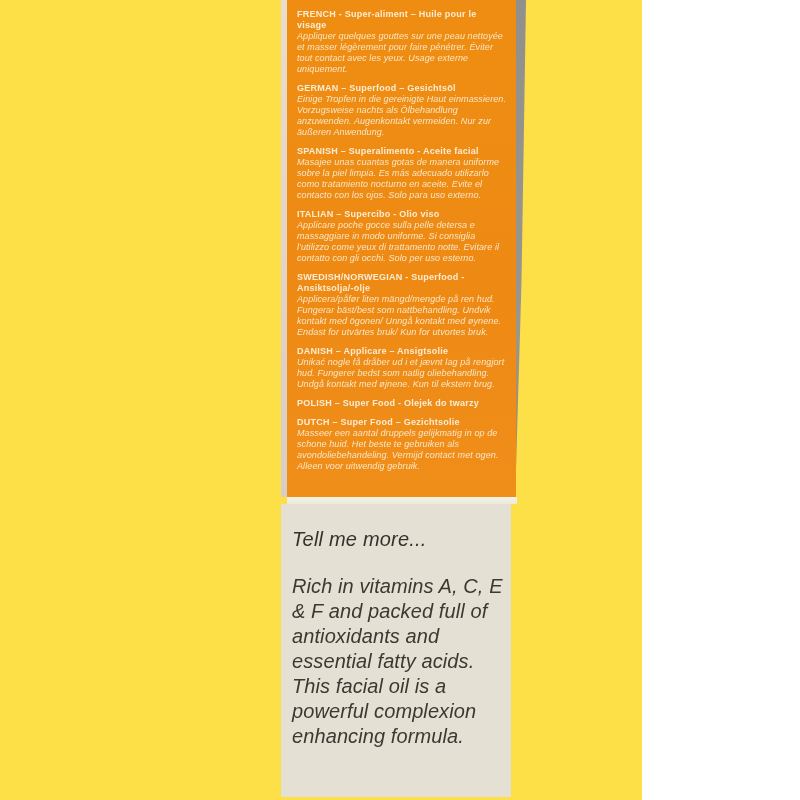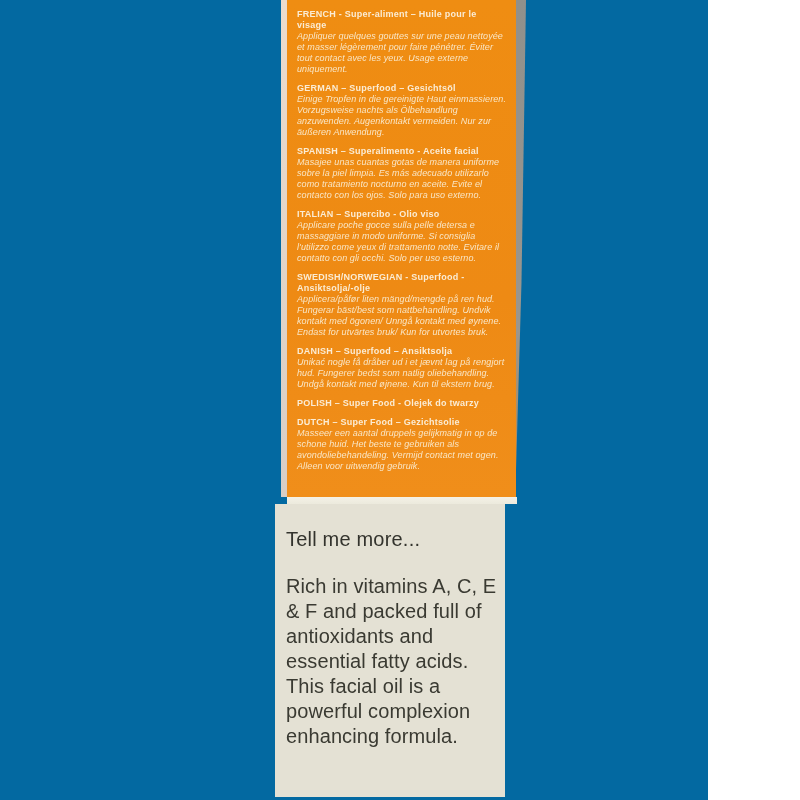--- a/index.html
+++ b/index.html
@@ -4,23 +4,23 @@
 <style>
   * { margin: 0; padding: 0; box-sizing: border-box; }
   html, body { width: 800px; height: 800px; }
   body {
     background: #ffffff;
     font-family: "Liberation Sans", sans-serif;
     overflow: hidden;
   }
   .stage {
     position: relative;
-    width: 708px;
+    width: 642px;
     height: 800px;
-    background: #0369a1;
+    background: #fde047;
   }
   
   .box-top {
     position: absolute;
     left: 281px;
     top: 0;
     width: 245px;
     height: 497px;
   }
   .edge-left {
@@ -62,25 +62,26 @@
   
   .seam {
     position: absolute;
     left: 287px; top: 497px;
     width: 230px; height: 7px;
     background: linear-gradient(180deg, #f4f1e6 0%, #eceadd 100%);
   }
   
   .box-bottom {
     position: absolute;
-    left: 275px; top: 504px;
+    left: 281px; top: 504px;
     width: 230px; height: 293px;
     background: #e4e1d4;
     padding: 23px 8px 0 11px;
     overflow: hidden;
+    font-style: italic;
   }
   .tell-title {
     color: #33332d;
     font-size: 20px;
     line-height: 24px;
     font-weight: 400;
     letter-spacing: 0.2px;
   }
   .tell-body {
     margin-top: 23px;
@@ -119,21 +120,21 @@
         <div class="lang-heading">ITALIAN – Supercibo - Olio viso</div>
         <div class="lang-body">Applicare poche gocce sulla pelle detersa e massaggiare in modo uniforme. Si consiglia l'utilizzo come yeux di trattamento notte. Evitare il contatto con gli occhi. Solo per uso esterno.</div>
       </div>
 
       <div class="lang-section">
         <div class="lang-heading">SWEDISH/NORWEGIAN - Superfood - Ansiktsolja/-olje</div>
         <div class="lang-body">Applicera/påfør liten mängd/mengde på ren hud. Fungerar bäst/best som nattbehandling. Undvik kontakt med ögonen/ Unngå kontakt med øynene. Endast for utvärtes bruk/ Kun for utvortes bruk.</div>
       </div>
 
       <div class="lang-section">
-        <div class="lang-heading">DANISH – Superfood – Ansiktsolja</div>
+        <div class="lang-heading">DANISH – Applicare – Ansigtsolie</div>
         <div class="lang-body">Unikać nogle få dråber ud i et jævnt lag på rengjort hud. Fungerer bedst som natlig oliebehandling. Undgå kontakt med øjnene. Kun til ekstern brug.</div>
       </div>
 
       <div class="lang-section">
         <div class="lang-heading">POLISH – Super Food - Olejek do twarzy</div>
       </div>
 
       <div class="lang-section">
         <div class="lang-heading">DUTCH – Super Food – Gezichtsolie</div>
         <div class="lang-body">Masseer een aantal druppels gelijkmatig in op de schone huid. Het beste te gebruiken als avondoliebehandeling. Vermijd contact met ogen. Alleen voor uitwendig gebruik.</div>

